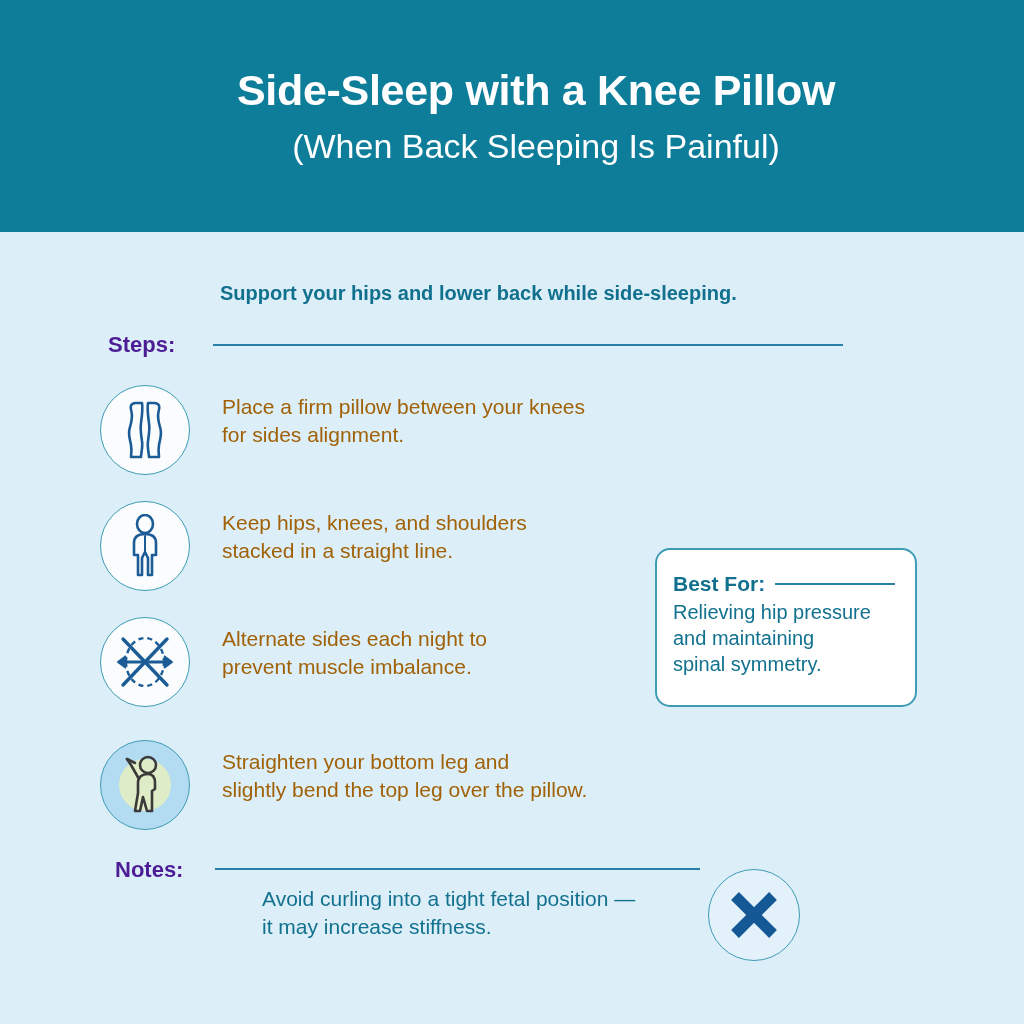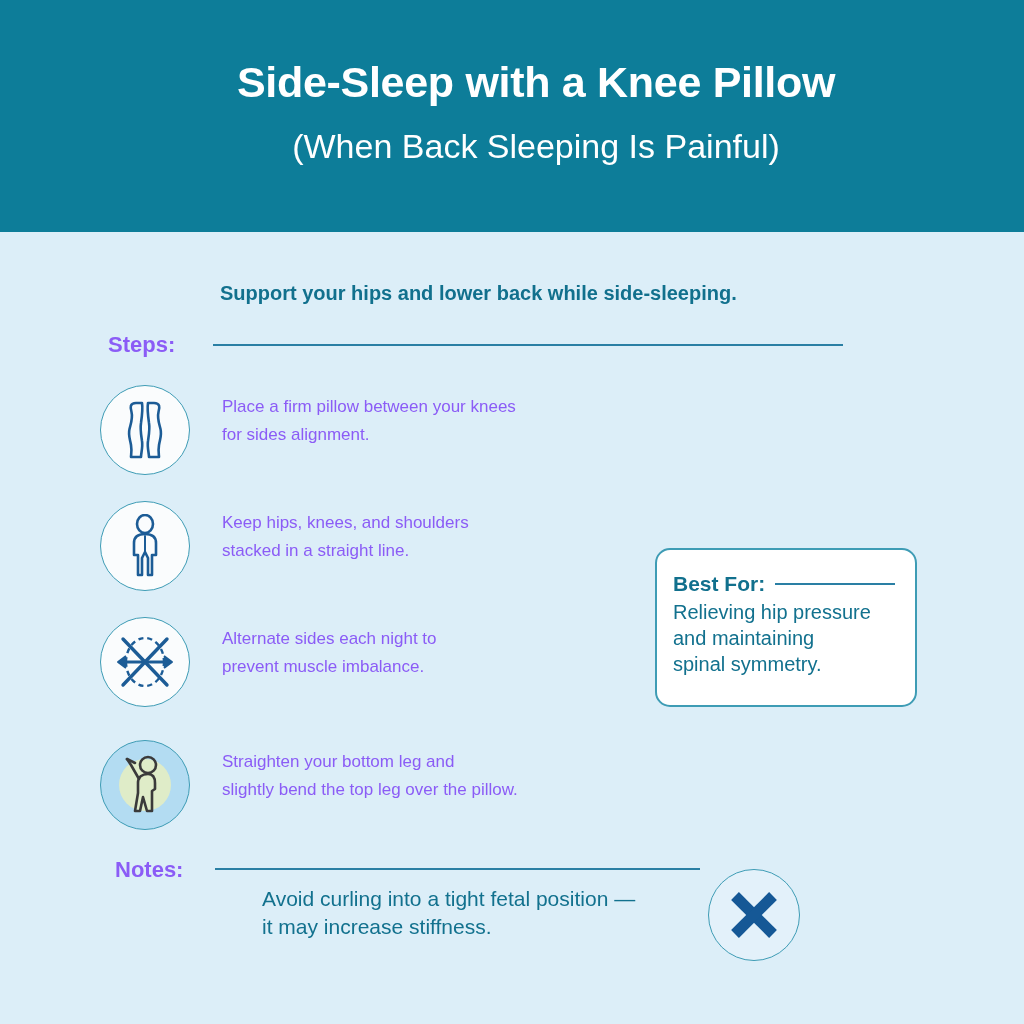--- a/index.html
+++ b/index.html
@@ -37,21 +37,21 @@
     line-height: 1.1;
     text-align: center;
     margin: 0 0 14px 0;
   }
   #header-subtitle {
     color: #ffffff;
     font-size: 34px;
     font-weight: normal;
     line-height: 1.1;
     text-align: center;
-    margin: 8px;
+    margin: 0;
   }
 
   
   #body {
     position: absolute;
     left: 0;
     top: 232px;
     width: 1024px;
     height: 792px;
     background: #dceef8;
@@ -65,21 +65,21 @@
     font-weight: bold;
     color: #11708d;
     white-space: nowrap;
   }
 
   
   .section-label {
     position: absolute;
     font-size: 22px;
     font-weight: bold;
-    color: #8b5cf6;
+    color: #4c1d95;
   }
   .section-rule {
     position: absolute;
     height: 2px;
     background: #2a7fa4;
   }
 
   #steps-label { left: 108px; top: 100px; }
   #steps-rule  { left: 213px; top: 112px; width: 630px; }
 
@@ -108,23 +108,23 @@
     justify-content: center;
   }
   .step-icon.tinted {
     background: #b3dcf2;
     border: 1.6px solid #3e9cb5;
   }
   .step-text {
     position: absolute;
     left: 122px;
     top: 8px;
-    font-size: 17px;
+    font-size: 21px;
     line-height: 28px;
-    color: #8b5cf6;
+    color: #a16207;
     width: 560px;
   }
   .step-text span { display: block; }
 
   #step-row-1 { top: 153px; }
   #step-row-2 { top: 269px; }
   #step-row-3 { top: 385px; }
   #step-row-4 { top: 508px; }
 
   

